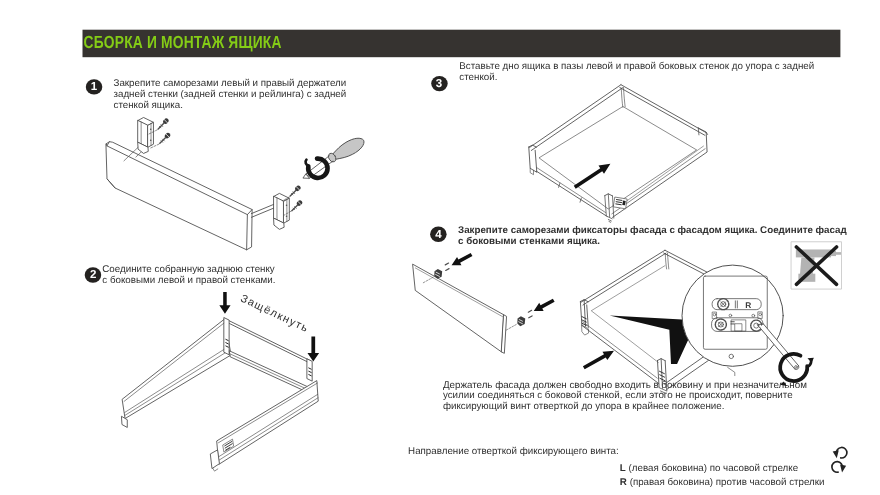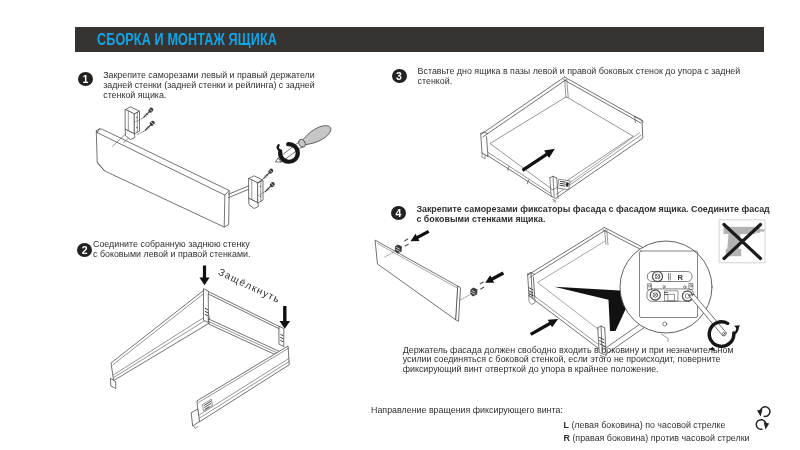--- a/index.html
+++ b/index.html
@@ -1,38 +1,38 @@
 <!DOCTYPE html>
 <html><head><meta charset="utf-8">
 <style>
 html,body{margin:0;padding:0;}
 body{width:800px;height:450px;position:relative;background:#fff;font-family:"Liberation Sans",sans-serif;overflow:hidden;}
-.bar{position:absolute;left:75px;top:27px;width:689px;height:24.8px;background:#363330;color:#0ea5e9;font-weight:bold;font-size:16px;line-height:26px;padding-left:22px;box-sizing:border-box;letter-spacing:0.2px;}
+.bar{position:absolute;left:75px;top:27px;width:689px;height:24.8px;background:#363330;color:#84cc16;font-weight:bold;font-size:16px;line-height:26px;padding-left:1px;box-sizing:border-box;letter-spacing:0.2px;}
 .circ{position:absolute;width:15px;height:14.2px;border-radius:50%;background:#242220;color:#fff;font-weight:bold;font-size:10.5px;text-align:center;line-height:14.5px;}
 .txt{position:absolute;font-size:8.9px;line-height:9.8px;color:#303030;white-space:nowrap;}
 .txt2{position:absolute;font-size:8.9px;line-height:9.35px;color:#303030;white-space:nowrap;}
 </style></head>
 <body>
 <div class="bar"><span style="display:inline-block;transform:scaleX(0.785);transform-origin:0 50%;">СБОРКА И МОНТАЖ ЯЩИКА</span></div>
 
 <div class="circ" style="left:77.9px;top:72px;">1</div>
 <div class="txt" style="left:103.2px;top:71.1px;">Закрепите саморезами левый и правый держатели<br>задней стенки (задней стенки и рейлинга) с задней<br>стенкой ящика.</div>
 
 <div class="circ" style="left:77.2px;top:242.9px;">2</div>
 <div class="txt" style="left:93px;top:240.3px;">Соедините собранную заднюю стенку<br>с боковыми левой и правой стенками.</div>
 
 <div class="circ" style="left:391.5px;top:68.9px;">3</div>
-<div class="txt" style="left:417.6px;top:67px;">Вставьте дно ящика в пазы левой и правой боковых стенок до упора с задней<br>стенкой.</div>
+<div class="txt" style="left:417.6px;top:56px;">Вставьте дно ящика в пазы левой и правой боковых стенок до упора с задней<br>стенкой.</div>
 
 <div class="circ" style="left:391px;top:206.1px;">4</div>
 <div class="txt" style="left:416.4px;top:205.1px;font-weight:bold;">Закрепите саморезами фиксаторы фасада с фасадом ящика. Соедините фасад<br>с боковыми стенками ящика.</div>
 
 <div class="txt2" style="left:370.7px;top:346px;margin-left:32px;">Держатель фасада должен свободно входить в боковину и при незначительном<br>усилии соединяться с боковой стенкой, если этого не происходит, поверните<br>фиксирующий винт отверткой до упора в крайнее положение.</div>
 
-<div class="txt2" style="left:371px;top:406.3px;">Направление вращения фиксирующего винта:</div>
+<div class="txt2" style="left:371px;top:406.3px;">Направление отверткой фиксирующего винта:</div>
 <div class="txt2" style="left:563.5px;top:406.3px;margin-top:28px;"><b>R</b> (правая боковина) против часовой стрелки</div>
 <div class="txt2" style="left:563.5px;top:420.8px;text-align:center;"><b>L</b> (левая боковина) по часовой стрелке</div>
 
 <div class="txt" style="left:221px;top:266.8px;font-size:10px;letter-spacing:1.15px;transform:rotate(25.5deg);transform-origin:0 0;">Защёлкнуть</div>
 
 <svg width="800" height="450" viewBox="0 0 800 450" style="position:absolute;left:0;top:0;" fill="none" stroke-linecap="round" stroke-linejoin="round">
 <g stroke="#4f4f4f" stroke-width="0.8">
 
 <path d="M96.6,130.7 L99.5,128.8 L102.4,129.3 L229.2,190.5 L228.7,224.5 L224.2,227.1 L104.6,170.9 L97.5,162.8 Z" fill="#fff"></path>
 <path d="M96.6,130.7 L97.2,132.6 L224.9,195.1 L224.2,227.1 M224.9,195.1 L229.2,190.5 M97.2,132.6 L99.5,128.8"></path>

